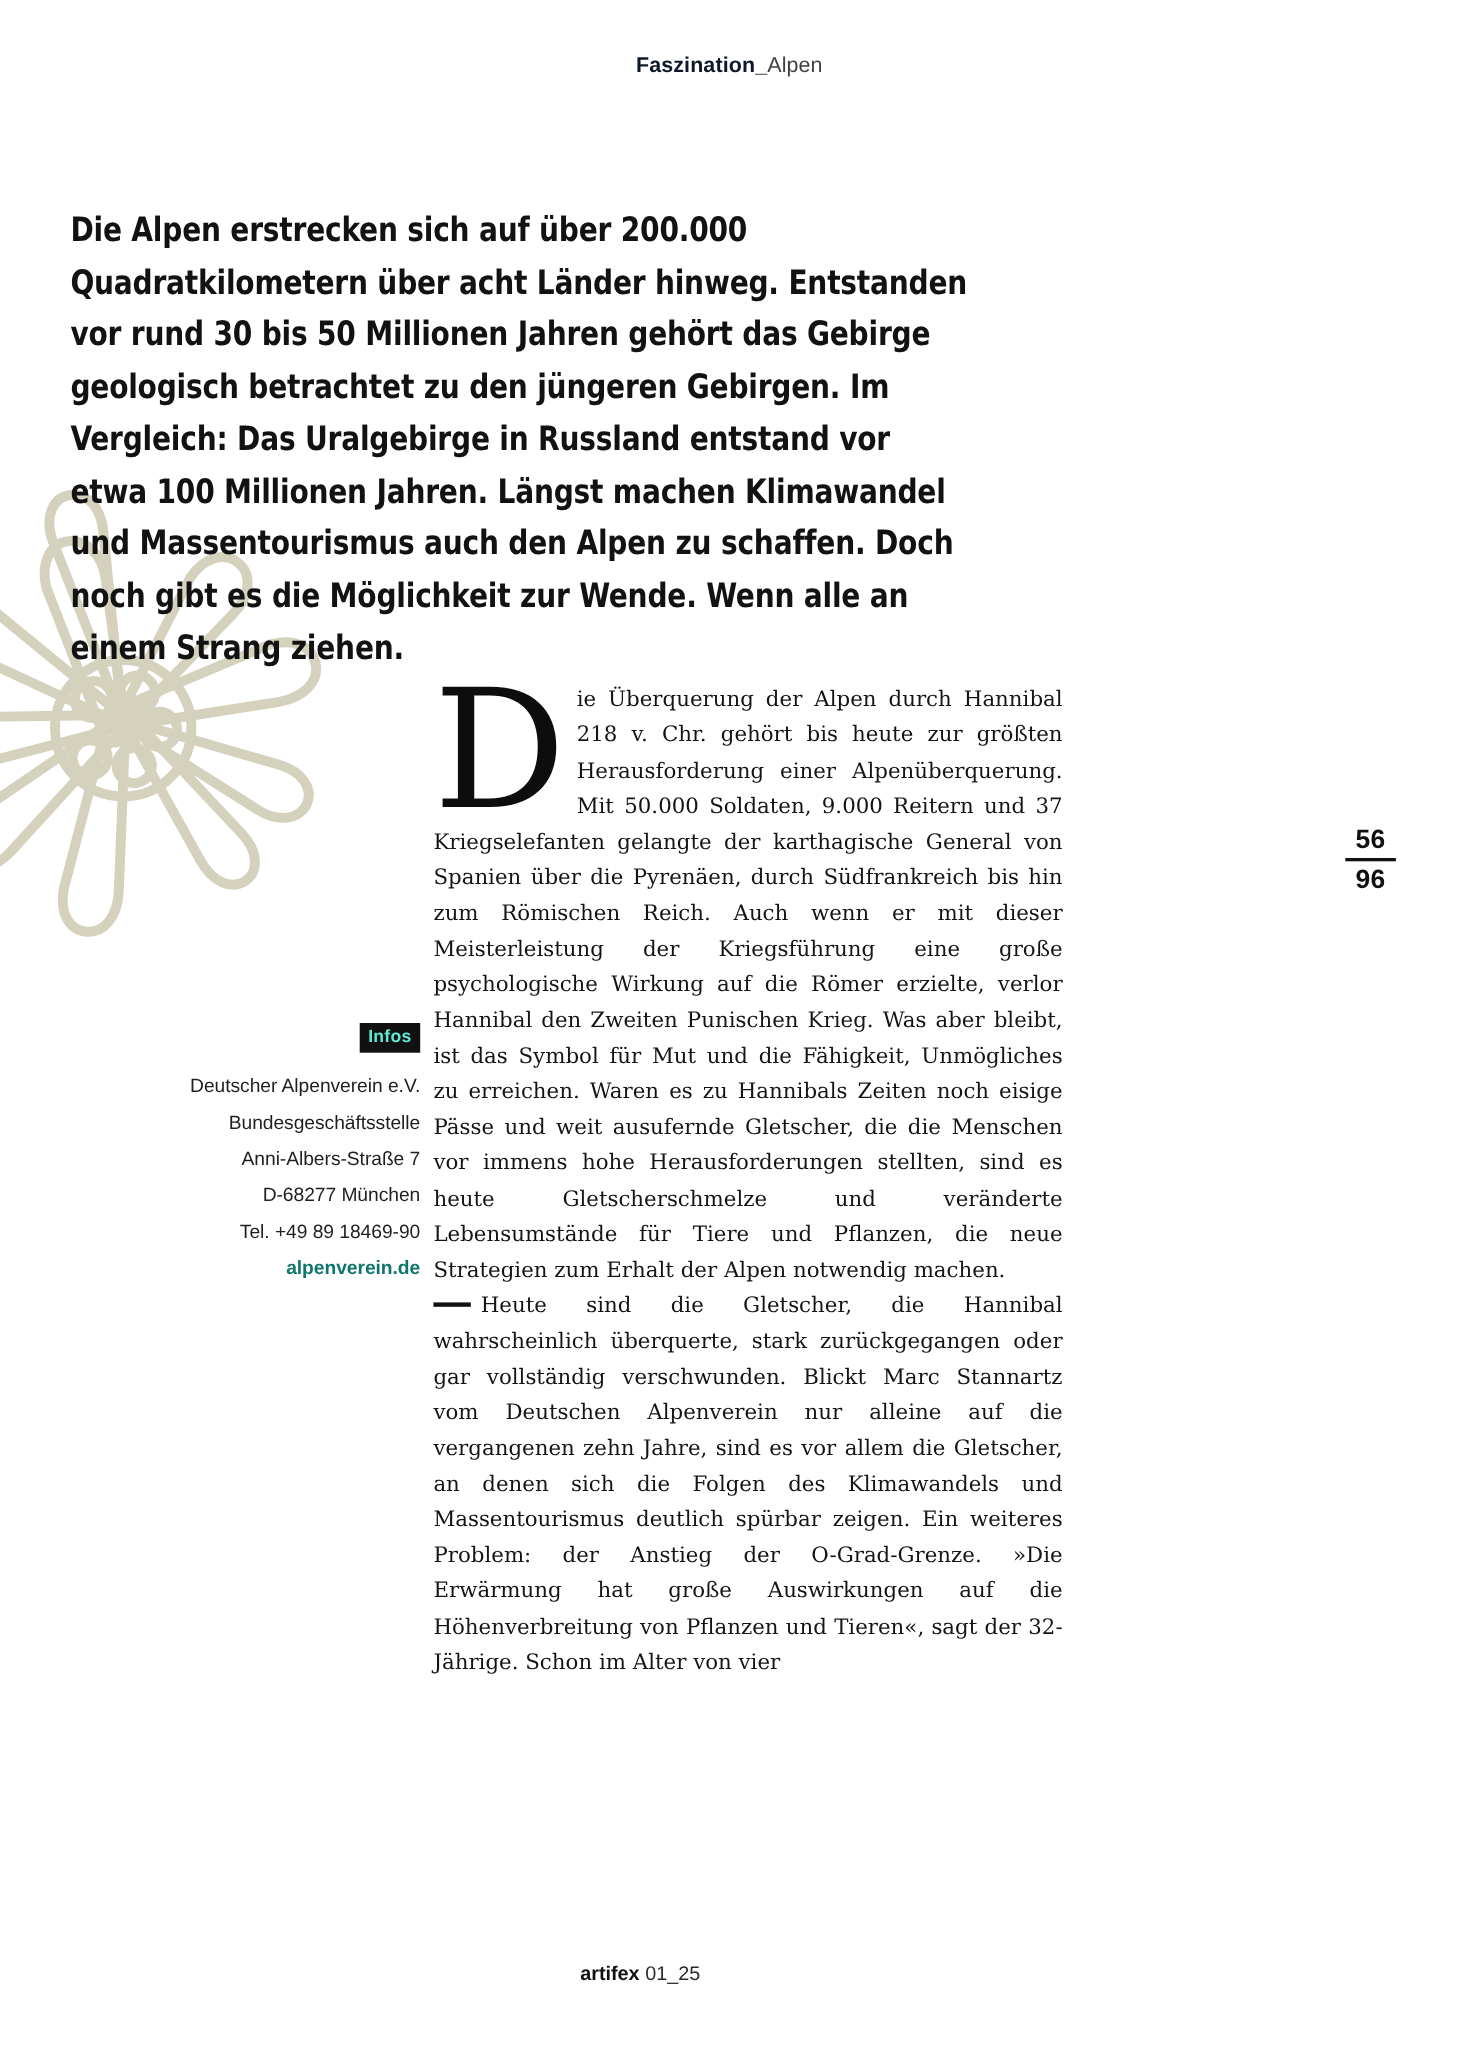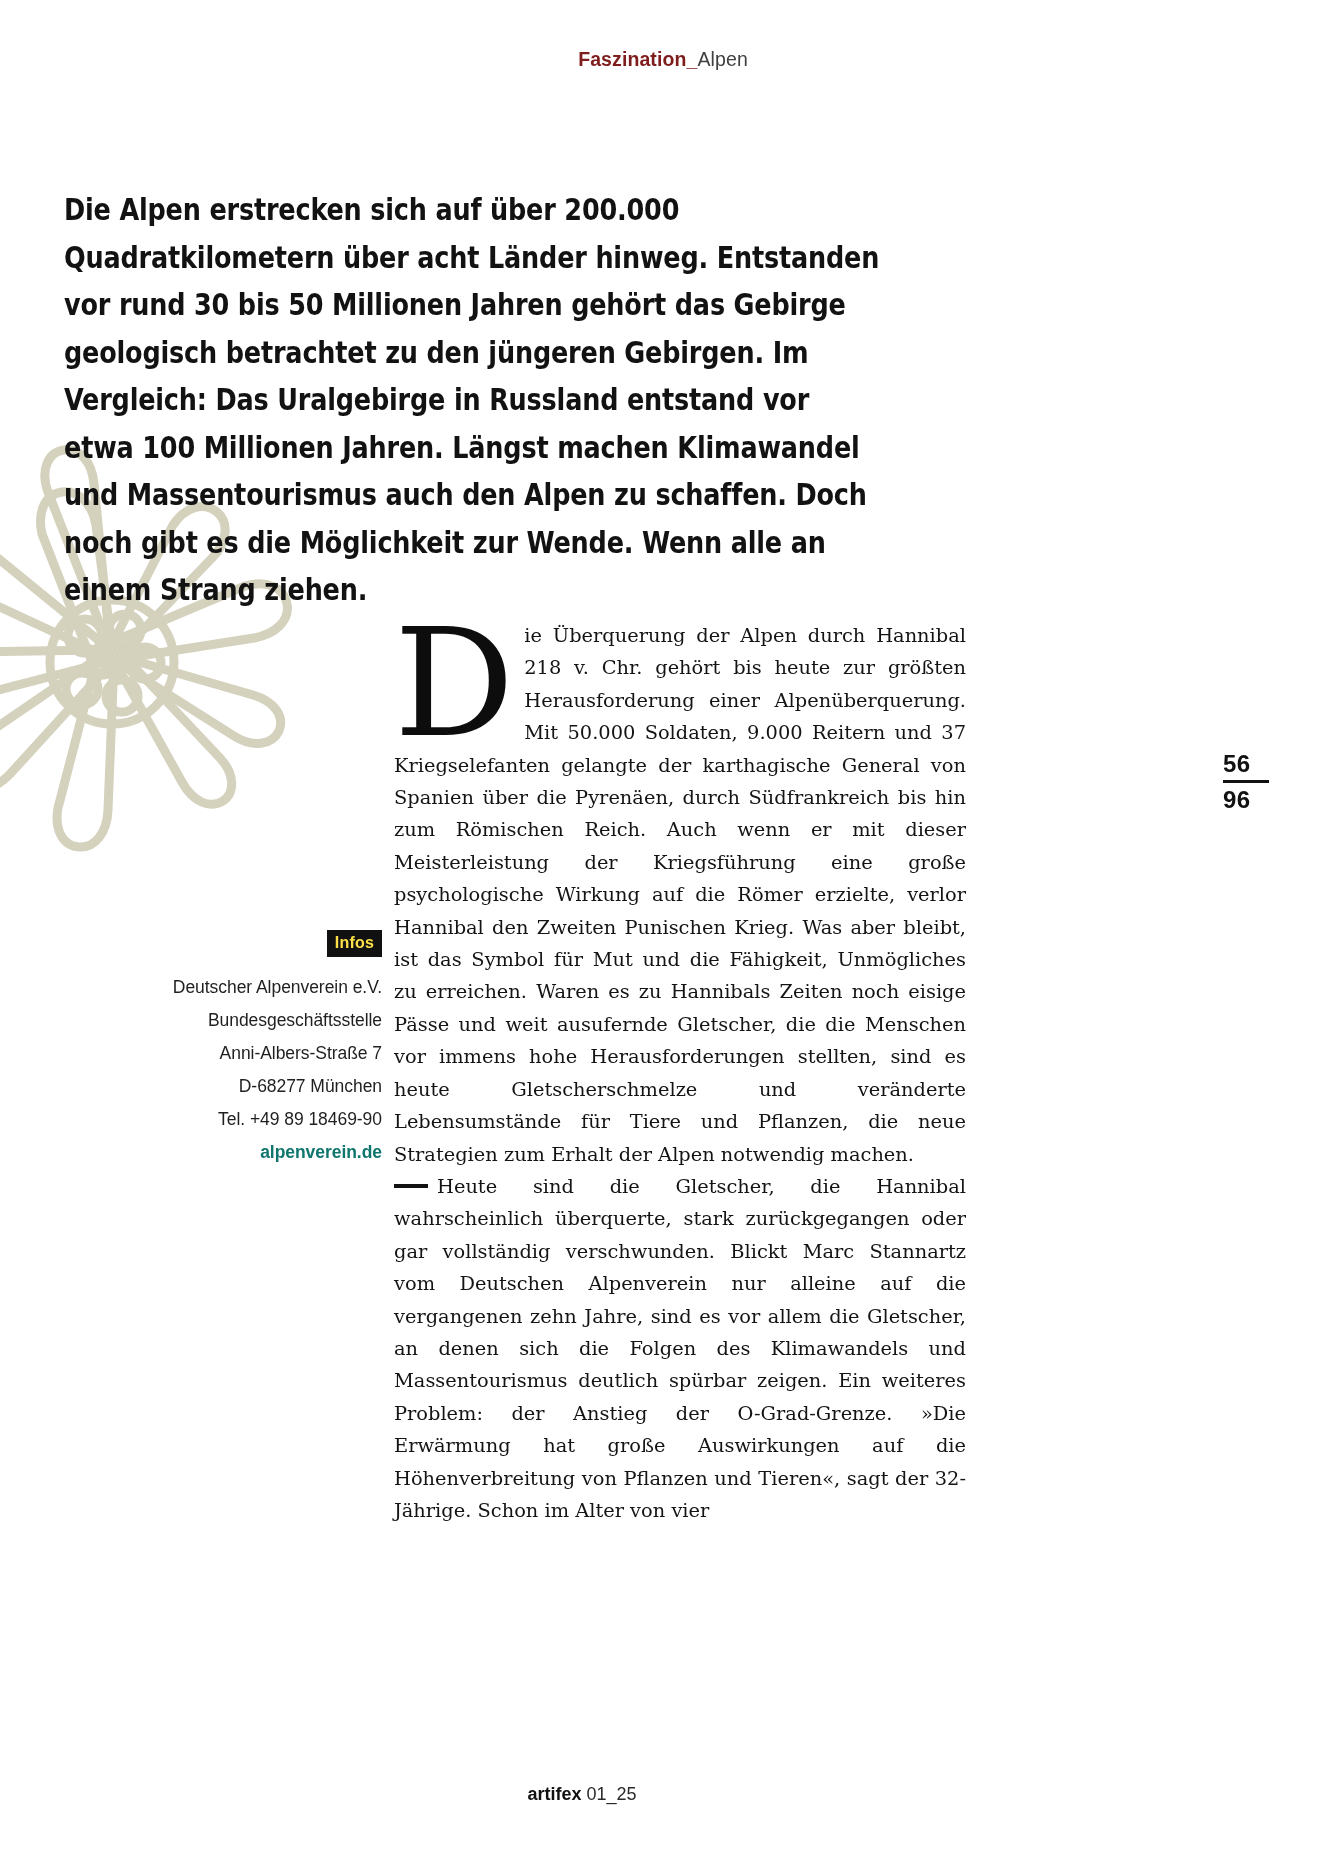--- a/index.html
+++ b/index.html
@@ -27,21 +27,21 @@
     top: 48px;
     left: 0;
     width: 1326px;
     text-align: center;
     font-size: 19.5px;
     letter-spacing: 0.1px;
     white-space: nowrap;
   }
   .running-head .rh-bold {
     font-weight: 700;
-    color: #7f1d1d;
+    color: #0f172a;
   }
   .running-head .rh-light {
     font-weight: 400;
     color: #404040;
   }
 
   
   .edelweiss {
     position: absolute;
     left: -118px;
@@ -86,21 +86,21 @@
     position: absolute;
     left: 60px;
     top: 310px;
     width: 322px;
     text-align: right;
     z-index: 3;
   }
   .infos-badge {
     display: inline-block;
     background: #111111;
-    color: #fde047;
+    color: #5eead4;
     font-size: 16px;
     font-weight: 700;
     line-height: 1;
     padding: 5px 8px 6px 8px;
     letter-spacing: 0.2px;
     margin-bottom: 14px;
   }
   .sidebar-lines {
     font-size: 17.5px;
     line-height: 33px;
@@ -148,21 +148,21 @@
     vertical-align: middle;
     margin: 0 9px 4px 0;
   }
 
   
   .folio {
     position: absolute;
     right: 57px;
     top: 750px;
     width: 46px;
-    text-align: left;
+    text-align: center;
     z-index: 3;
   }
   .folio .num {
     font-size: 24px;
     font-weight: 700;
     line-height: 28px;
     color: #111111;
     letter-spacing: 0.3px;
   }
   .folio .folio-rule {

